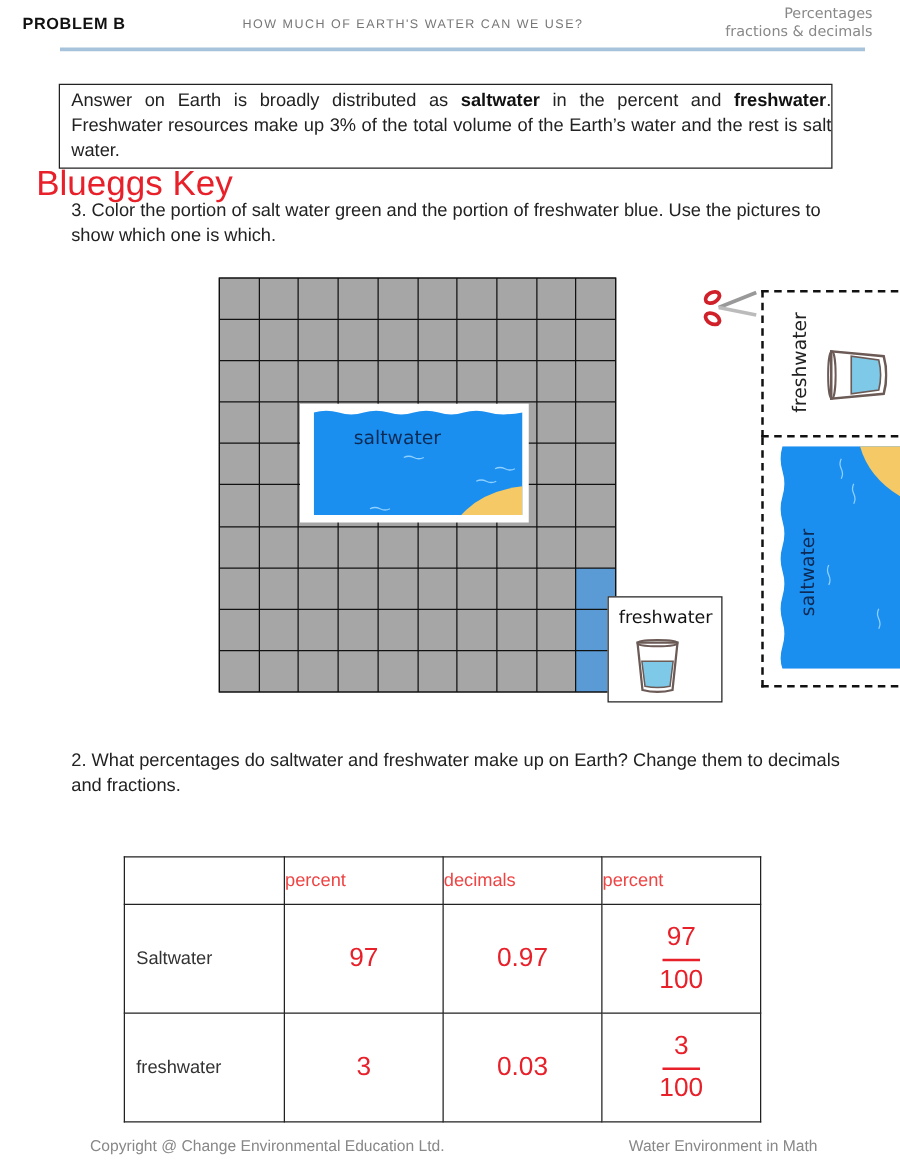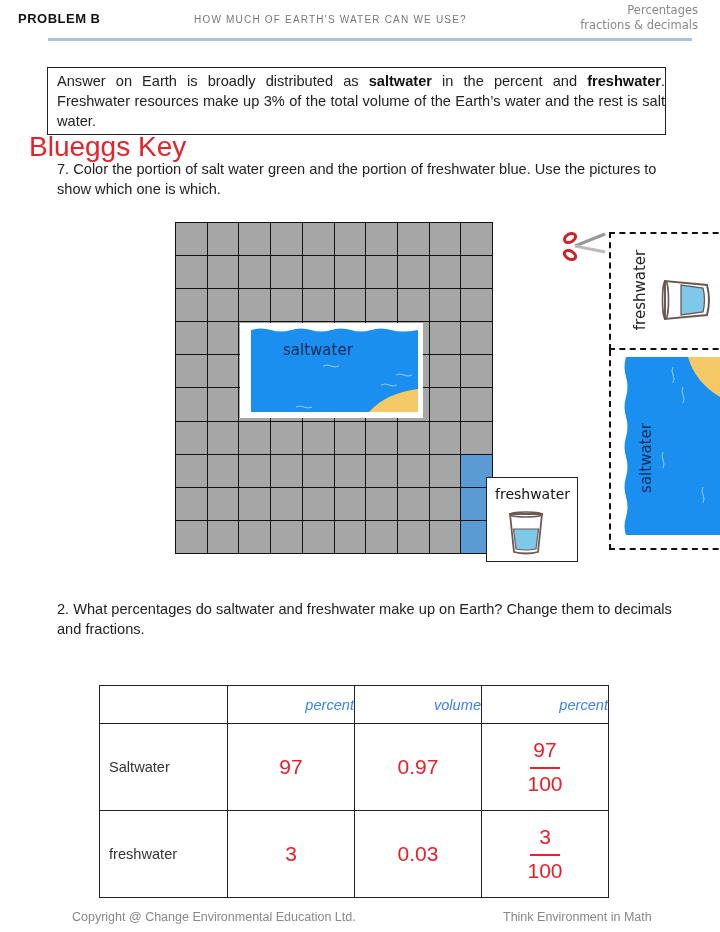--- a/index.html
+++ b/index.html
@@ -48,21 +48,21 @@
   #cut-fresh-label { left: 580px; top: 281px; transform: rotate(-90deg); transform-origin: center; width: 120px; text-align: center; font-size: 15px; color: #222; font-family: "DejaVu Sans", sans-serif; }
   #cut-glass { left: 660px; top: 270px; width: 50px; height: 60px; }
   #cut-salt-pic { left: 623px; top: 357px; width: 97px; height: 178px; }
   #cut-salt-label { left: 586px; top: 449px; transform: rotate(-90deg); width: 120px; text-align: center; font-size: 15px; color: #0d2a55; font-family: "DejaVu Sans", sans-serif; }
 
   
   #answer-table { left: 99px; top: 685px; border-collapse: collapse; font-size: 14.6px; }
   #answer-table td { border: 1px solid #222; padding: 0; }
   .col-first { width: 127px; }
   .col-other { width: 126px; }
-  .hdr-row td { height: 37px; text-align: right; color: #3b82f6; font-style: italic; }
+  .hdr-row td { height: 37px; text-align: left; color: #ef4444; }
   .body-row td { height: 86px; }
   .row-label { padding-left: 9px !important; color: #333; }
   .val { color: #e8202a; font-size: 21px; text-align: center; }
   .frac { display: inline-flex; flex-direction: column; align-items: center; color: #e8202a; font-size: 21px; line-height: 24px; }
   .frac .bar { width: 30px; height: 1.5px; background: #e8202a; margin: 5px 0 3px 0; }
 
   
   #footer-left { left: 72px; top: 910px; font-size: 12.5px; color: #888; }
   #footer-right { left: 503px; top: 910px; font-size: 12.5px; color: #888; }
 </style>
@@ -73,21 +73,21 @@
 <div id="header-title" class="abs">HOW MUCH OF EARTH'S WATER CAN WE USE?</div>
 <div id="header-topic" class="abs">
   <div>Percentages</div>
   <div>fractions &amp; decimals</div>
 </div>
 <div id="header-rule" class="abs"></div>
 
 <div id="intro-box" class="abs"><span>Answer on Earth is broadly distributed as </span><b>saltwater</b><span> in the percent and  </span><b>freshwater</b><span>. Freshwater resources make up 3% of the total volume of the Earth’s water and the rest is salt water.</span></div>
 
 <div id="answer-key" class="abs">Blueggs Key</div>
-<div id="q1" class="abs question">7. Color the portion of salt water green and the portion of freshwater blue. Use the pictures to show which one is which.</div>
+<div id="q1" class="abs question">3. Color the portion of salt water green and the portion of freshwater blue. Use the pictures to show which one is which.</div>
 
 <div id="grid" class="abs" style="background: rgb(17, 17, 17);">
     <div class="cell" style="background: rgb(166, 166, 166);"></div>
     <div class="cell" style="background: rgb(166, 166, 166);"></div>
     <div class="cell" style="background: rgb(166, 166, 166);"></div>
     <div class="cell" style="background: rgb(166, 166, 166);"></div>
     <div class="cell" style="background: rgb(166, 166, 166);"></div>
     <div class="cell" style="background: rgb(166, 166, 166);"></div>
     <div class="cell" style="background: rgb(166, 166, 166);"></div>
     <div class="cell" style="background: rgb(166, 166, 166);"></div>
@@ -230,21 +230,21 @@
 </svg>
 <div id="cut-salt-label" class="abs">saltwater</div>
 
 <div id="q2" class="abs question">2. What percentages do saltwater and freshwater make up on Earth?  Change them to decimals and fractions.</div>
 
 <table id="answer-table" class="abs">
   <tbody>
       <tr class="hdr-row">
     <td class="col-first"></td>
     <td class="col-other">percent</td>
-    <td class="col-other">volume</td>
+    <td class="col-other">decimals</td>
     <td class="col-other">percent</td>
   </tr>
   <tr class="body-row">
     <td class="row-label">Saltwater</td>
     <td class="val">97</td>
     <td class="val">0.97</td>
     <td style="text-align:center;">
       <span class="frac">
         <span>97</span>
         <span class="bar"></span>
@@ -261,13 +261,13 @@
         <span>3</span>
         <span class="bar"></span>
         <span>100</span>
       </span>
     </td>
   </tr>
 </tbody>
   </table>
 
 <div id="footer-left" class="abs">Copyright @ Change Environmental Education Ltd.</div>
-<div id="footer-right" class="abs">Think Environment in Math</div>
+<div id="footer-right" class="abs">Water Environment in Math</div>
 
 </body></html>

